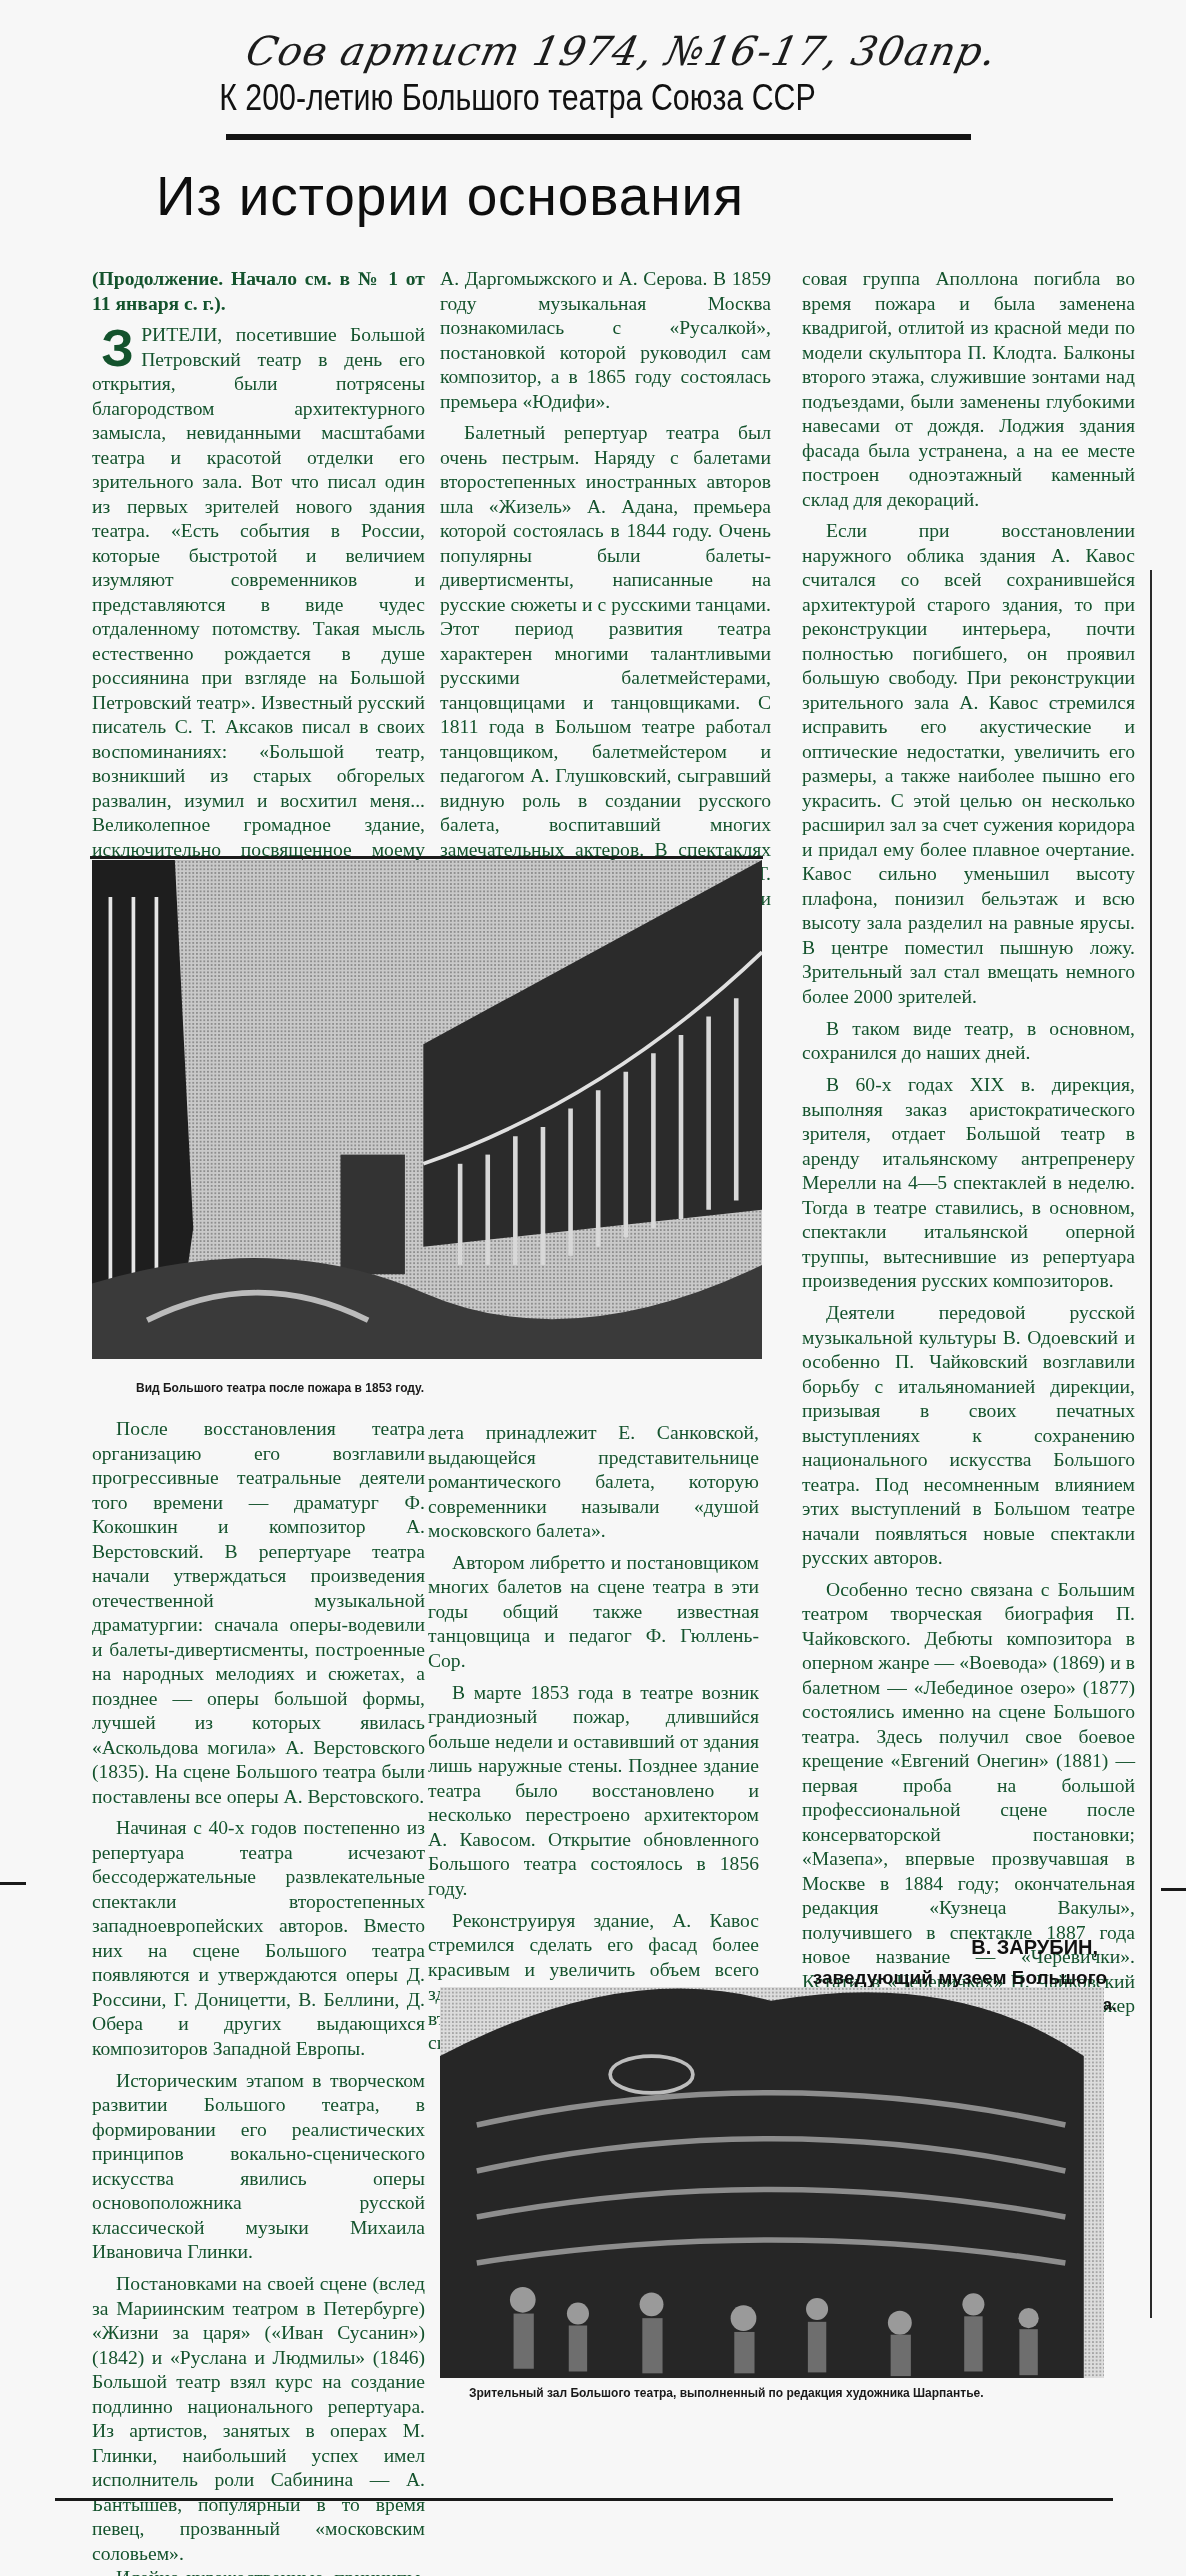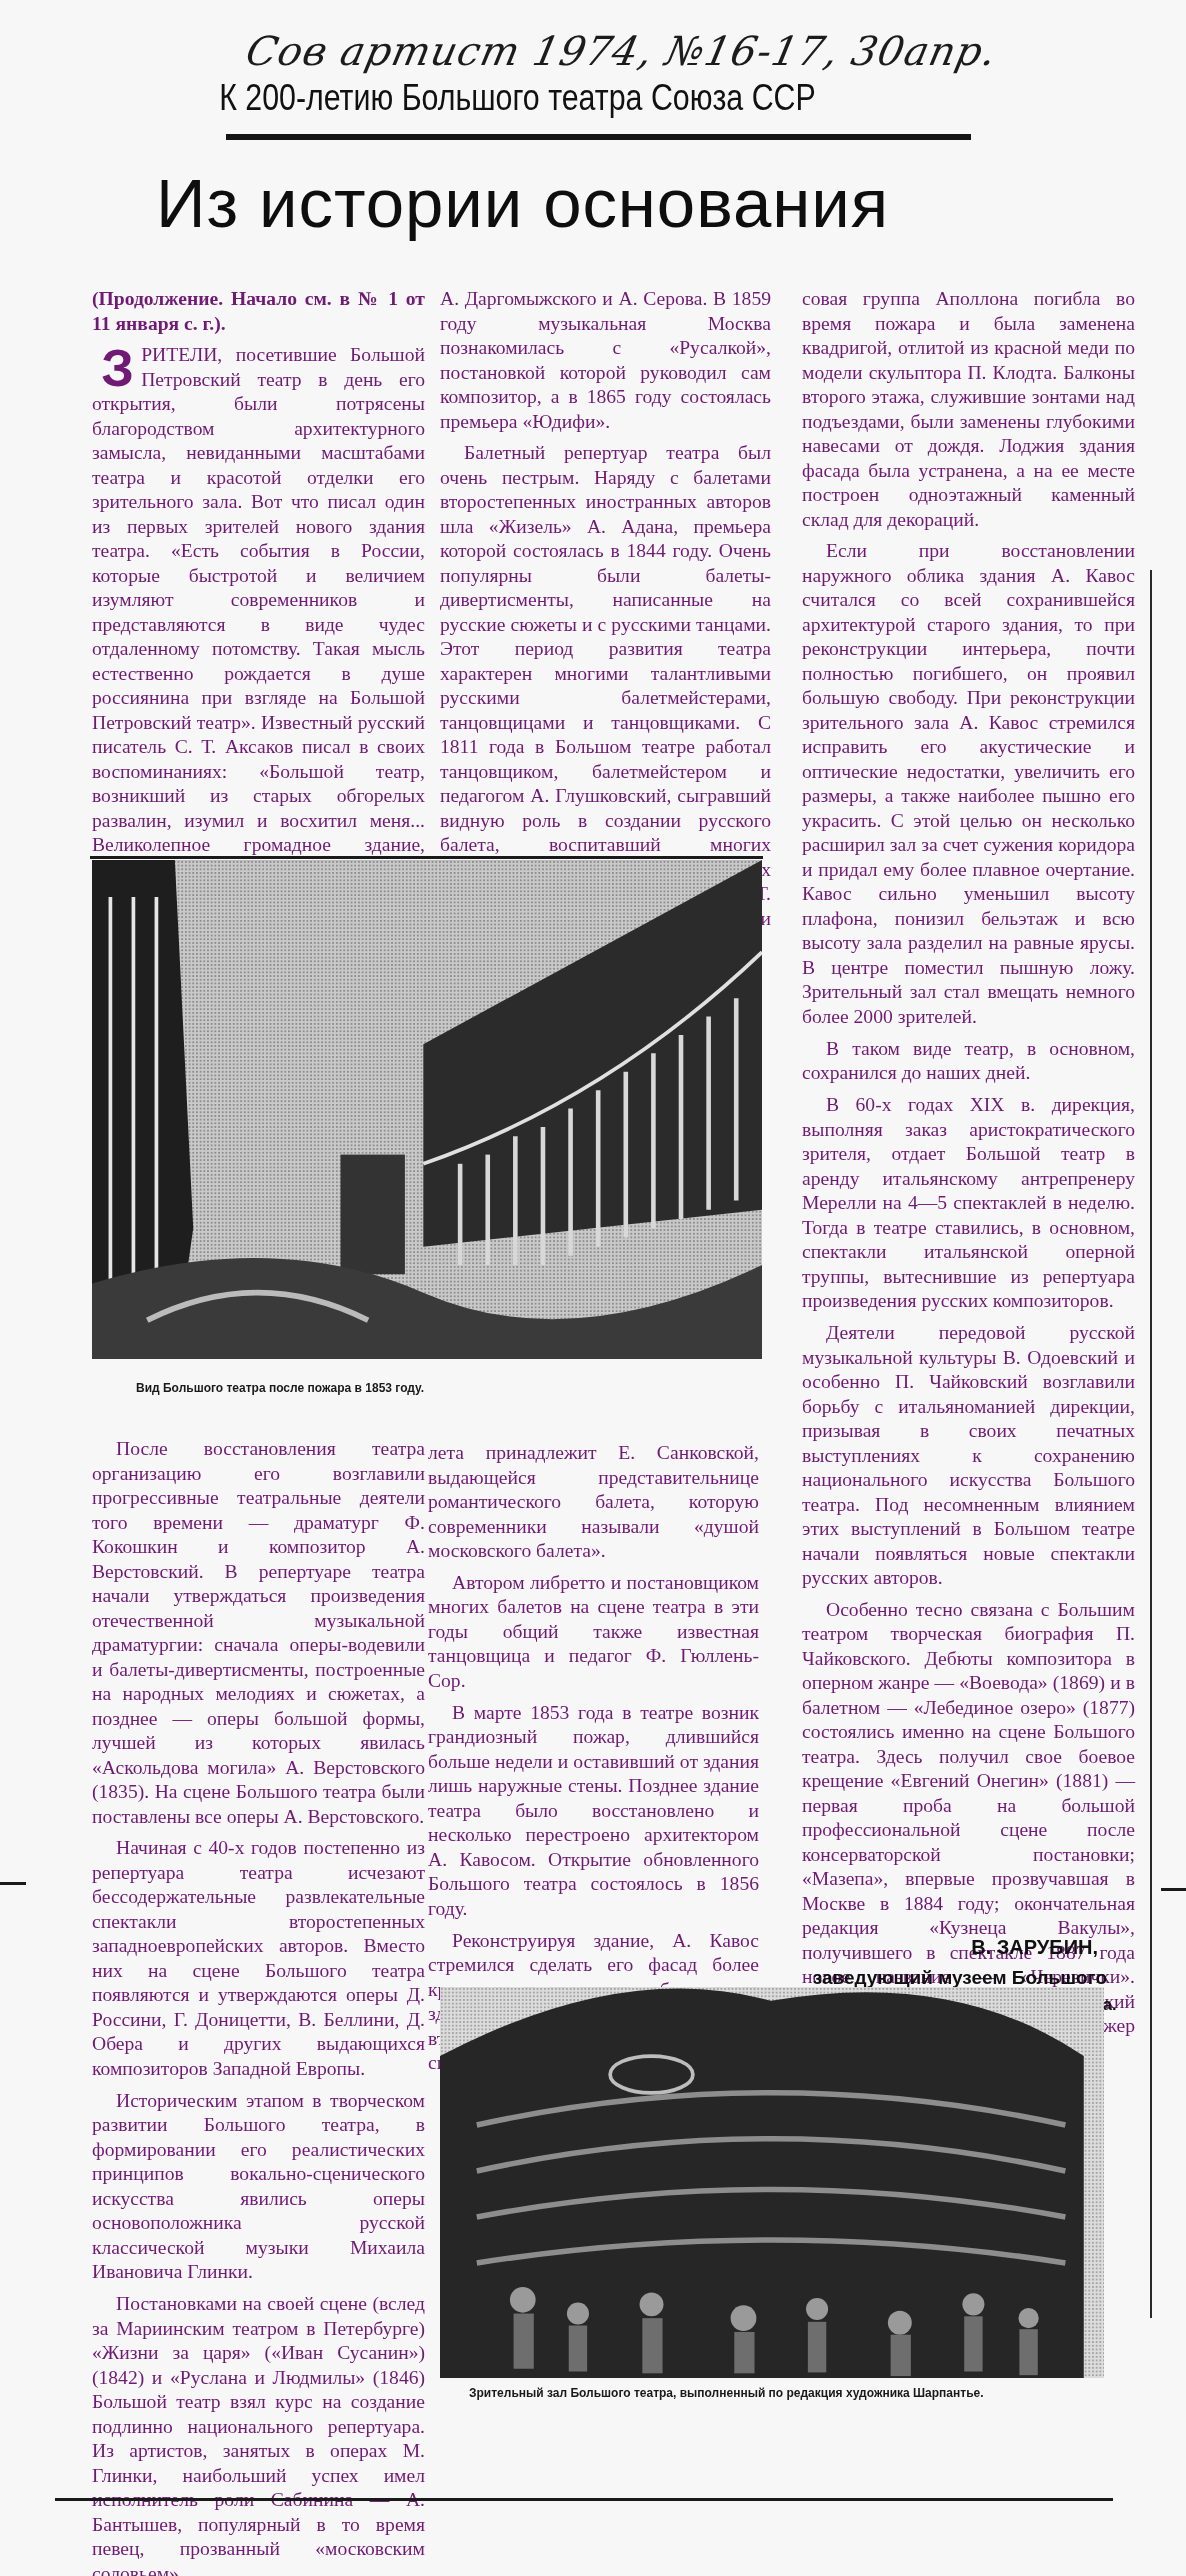--- a/index.html
+++ b/index.html
@@ -13,25 +13,25 @@
     font-size: 40px; letter-spacing: 0.9px; color: #1c1c1c; transform: skewX(-12deg);
   }
   .rubric {
     left: 212px; top: 77px; width: 745px; text-align: center;
     font-family: "Liberation Sans Narrow", "Liberation Sans", sans-serif; font-size: 37px;
     transform: scaleX(0.82); transform-origin: left top; white-space: nowrap; color: #111;
   }
   .rubric-rule { left: 226px; top: 134px; width: 745px; height: 5.5px; background: #151515; }
   .headline {
     left: 156px; top: 164px; width: 920px; font-family: "Liberation Sans", sans-serif;
-    font-size: 69px; font-weight: 400; letter-spacing: 0.9px; white-space: nowrap; color: #0e0e0e;
+    font-size: 55px; font-weight: 400; letter-spacing: 0.9px; white-space: nowrap; color: #0e0e0e;
   }
   .col {
     font-family: "Liberation Serif", "DejaVu Serif", serif; font-size: 19.6px; line-height: 24.5px;
-    text-align: justify; color: #701a75; margin-top: 20px;
+    text-align: justify; color: #14532d;
   }
   .col p { margin: 0; text-indent: 24px; }
   .col p + p { margin-top: 7.4px; }
   .col p.noindent { text-indent: 0; }
   .lead-note { font-weight: 700; text-indent: 0 !important; }
   .dropcap {
     float: left; font-size: 52px; line-height: 42px; font-weight: 700; margin: 3.7px 7.4px 0 9.2px;
     font-family: "Liberation Sans", sans-serif;
   }
   .photo { background: #2a2a2a; overflow: hidden; }

